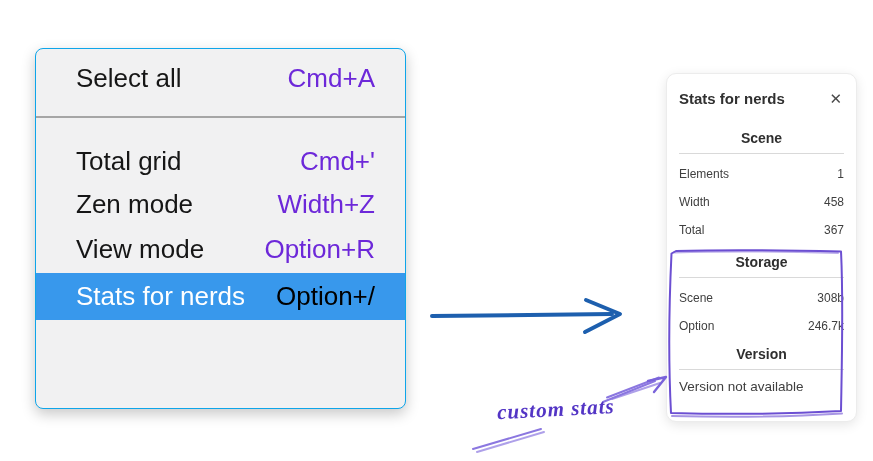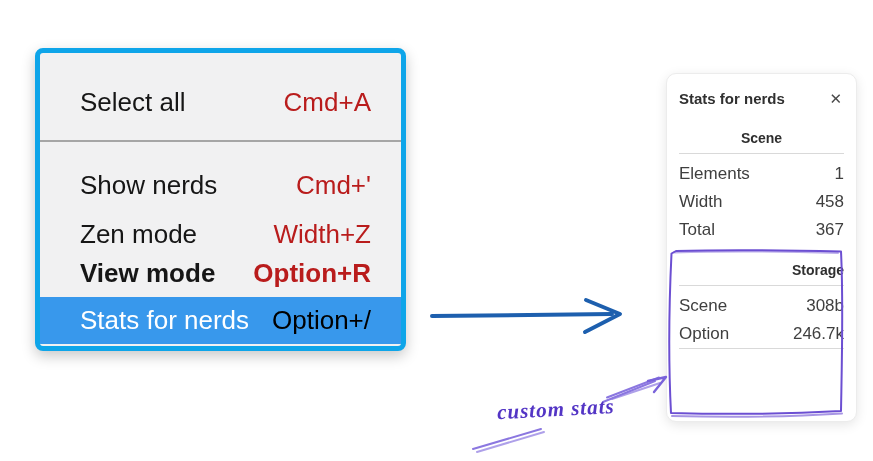--- a/index.html
+++ b/index.html
@@ -7,39 +7,39 @@
   body {
     position:relative;
     background:#ffffff;
     font-family:"Liberation Sans", sans-serif;
     overflow:hidden;
   }
 
   
   .menu {
     position:absolute; left:35px; top:48px;
-    width:371px; height:303px;
+    width:371px; height:361px;
     background:#f1f1f2;
-    border:5px solid #0ea5e9;
+    border:1px solid #0ea5e9;
     border-radius:8px;
     box-shadow:0 5px 14px rgba(0,0,0,.22);
-    padding-top:27px;
+    padding-top:7px;
     overflow:hidden;
   }
   .menu-item {
     height:44px;
     display:flex; align-items:center; justify-content:space-between;
     padding:0 30px 0 40px;
     font-size:26px; color:#161616;
     cursor:default;
   }
-  .menu-item .shortcut { color:#b91c1c; }
+  .menu-item .shortcut { color:#6d28d9; }
   .menu-divider { border-top:2px solid #a6a6a6; margin:16px 0 21px 0; }
-  .menu-item.row-b { height:43px;align-items:flex-end; }
-  .menu-item.row-c { height:47px;font-weight:bold; }
+  .menu-item.row-b { height:43px; }
+  .menu-item.row-c { height:47px; }
   .menu-item.selected {
     height:47px;
     background:#3898ec;
     color:#ffffff;
   }
   .menu-item.selected .shortcut { color:#000000; }
 
   
   .stats-panel {
     position:absolute; left:666px; top:73px;
@@ -60,24 +60,24 @@
   .close-btn {
     font-size:15px; color:#4a4a4a; line-height:15px;
     cursor:pointer; padding:2px; font-weight:400;
   }
   .section-heading {
     text-align:center; font-weight:700; font-size:14px;
     padding:6px 0 7px 0; color:#2f2f2f;
   }
   .rule { border-top:1px solid #d9d9d9; }
   .rows { margin-top:6px; }
-  .mt4 { margin-top:12px;text-align:right; }
+  .mt4 { margin-top:4px; }
   .stat-row {
     display:flex; justify-content:space-between;
-    font-size:17px; line-height:28px; color:#3f3f3f;
+    font-size:12px; line-height:28px; color:#3f3f3f;
   }
   .version-note {
     margin-top:6px; font-size:13.5px; line-height:22px; color:#3f3f3f;
   }
 
   
   .overlay {
     position:absolute; left:0; top:0; width:873px; height:461px;
     pointer-events:none; z-index:5;
   }
@@ -96,21 +96,21 @@
 </head>
 <body>
 
 <div class="menu">
   <div class="menu-item">
     <span>Select all</span>
     <span class="shortcut">Cmd+A</span>
   </div>
   <div class="menu-divider"></div>
   <div class="menu-item">
-    <span>Show nerds</span>
+    <span>Total grid</span>
     <span class="shortcut">Cmd+'</span>
   </div>
   <div class="menu-item row-b">
     <span>Zen mode</span>
     <span class="shortcut">Width+Z</span>
   </div>
   <div class="menu-item row-c">
     <span>View mode</span>
     <span class="shortcut">Option+R</span>
   </div>
@@ -149,21 +149,23 @@
     <div class="stat-row">
       <span>Scene</span>
       <span>308b</span>
     </div>
     <div class="stat-row">
       <span>Option</span>
       <span>246.7k</span>
     </div>
   </div>
 
+  <div class="section-heading">Version</div>
   <div class="rule"></div>
+  <div class="version-note">Version not available</div>
 </div>
 
 <svg class="overlay" viewBox="0 0 873 461" xmlns="http://www.w3.org/2000/svg">
 
   <g stroke="#1d5fae" stroke-width="4" fill="none" stroke-linecap="round" stroke-linejoin="round">
     <path d="M432 316 L612 314"></path>
     <path d="M586 300 L620 314 L585 332"></path>
   </g>
 
   <g stroke="#6c4fd2" stroke-width="2" fill="none" stroke-linecap="round" stroke-linejoin="round">

